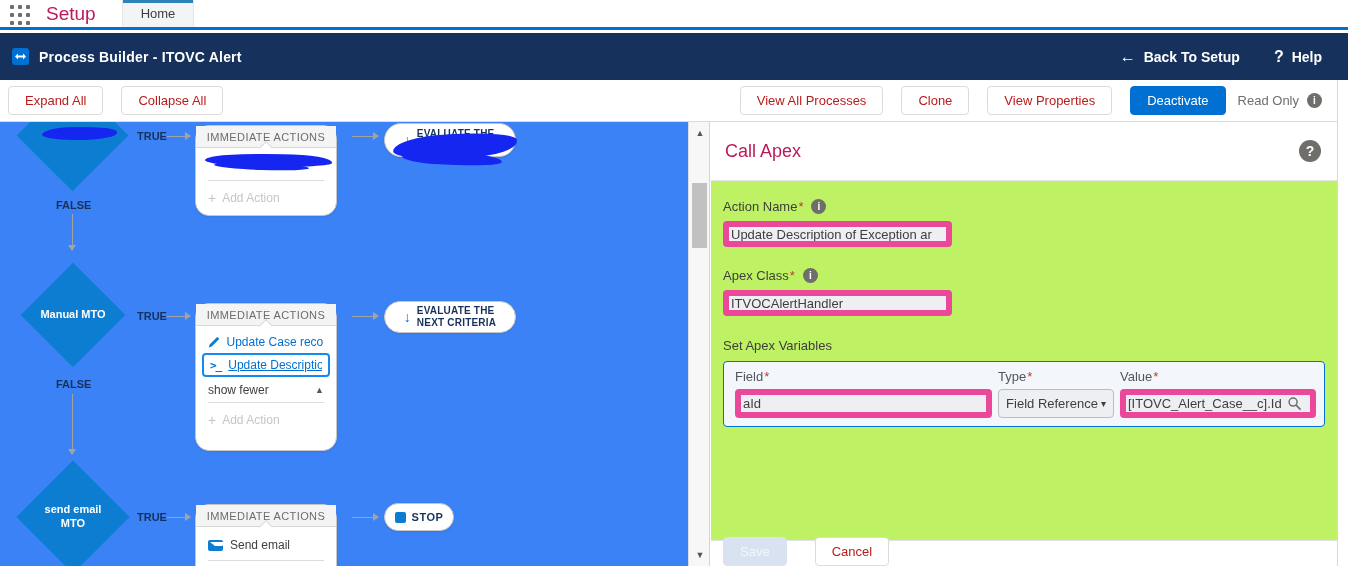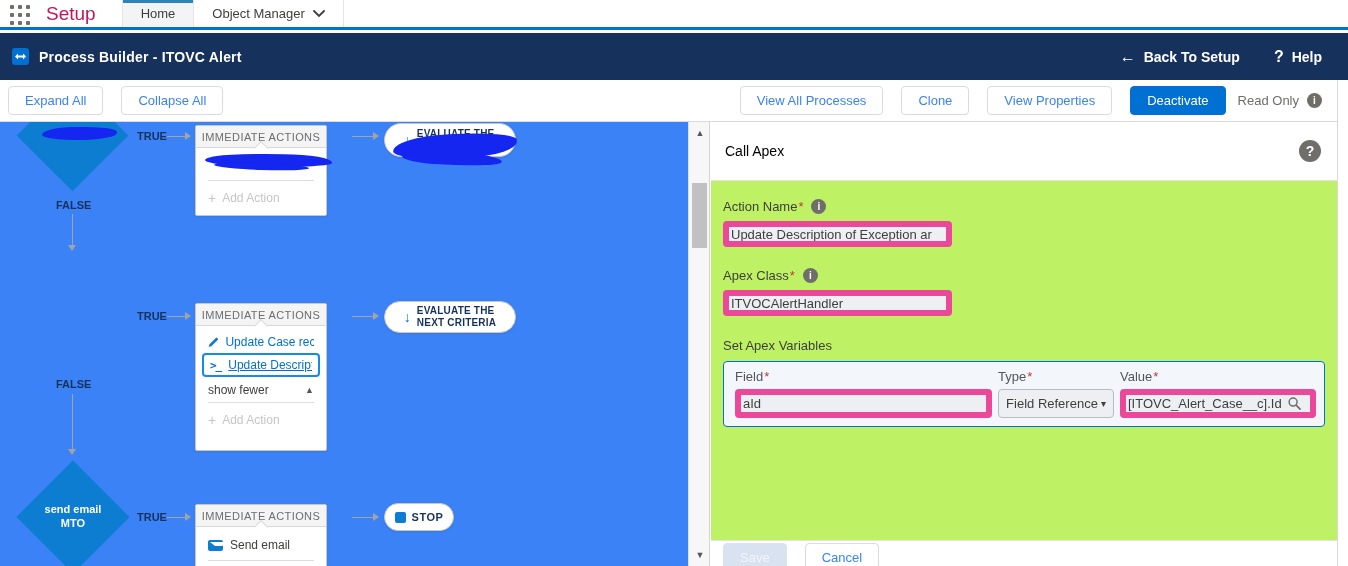--- a/index.html
+++ b/index.html
@@ -21,21 +21,21 @@
   
   .navy-bar { position:absolute; top:33px; left:0; width:1348px; height:47px; background:#16325c; color:#fff; display:flex; align-items:center; padding:0 26px 0 12px; }
   .pb-badge { width:17px; height:17px; background:#0070d2; border-radius:3px; display:flex; align-items:center; justify-content:center; margin-right:10px; }
   .navy-title { font-size:14px; font-weight:bold; letter-spacing:.2px; }
   .navy-right { margin-left:auto; display:flex; align-items:center; gap:34px; }
   .navy-link { display:flex; align-items:center; gap:8px; font-size:14px; font-weight:bold; color:#fff; cursor:pointer; }
   .navy-link .glyph { font-size:16px; font-weight:bold; }
 
   
   .toolbar { position:absolute; top:80px; left:0; width:1348px; height:42px; background:#fff; border-bottom:1px solid #dddbda; display:flex; align-items:center; padding:0 26px 0 8px; }
-  .btn { height:29px; padding:0 16px; border:1px solid #dddbda; border-radius:4px; background:#fff; color:#3b82f6; font-size:13px; font-family:inherit; cursor:pointer; white-space:nowrap; }
+  .btn { height:29px; padding:0 16px; border:1px solid #dddbda; border-radius:4px; background:#fff; color:#b91c1c; font-size:13px; font-family:inherit; cursor:pointer; white-space:nowrap; }
   .btn + .btn { margin-left:18px; }
   .btn.brand { background:#0070d2; border-color:#0070d2; color:#fff; }
   .toolbar .right { margin-left:auto; display:flex; align-items:center; }
   .read-only { display:flex; align-items:center; gap:8px; margin-left:12px; color:#706e6b; font-size:13px; }
   .info-circle { width:15px; height:15px; border-radius:50%; background:#706e6b; color:#fff; font-size:10px; font-weight:bold; display:inline-flex; align-items:center; justify-content:center; font-style:normal; }
 
   
   .canvas { position:absolute; top:122px; left:0; width:710px; height:444px; background:#3b82f6; overflow:hidden; border-right:1px solid #d5d5d5; }
   .canvas-scrollbar { position:absolute; top:0; left:688px; width:22px; height:444px; background:#f7f7f7; border-left:1px solid #ddd; }
   .scroll-arrow { position:absolute; left:0; width:22px; text-align:center; color:#555; font-size:9px; cursor:pointer; }
@@ -44,21 +44,21 @@
   .diamond { position:absolute; display:flex; align-items:center; justify-content:center; }
   .diamond .shape { position:absolute; background:#0d7dd1; transform:rotate(45deg); }
   .diamond .dlabel { position:relative; z-index:2; color:#fff; font-size:11px; font-weight:bold; text-align:center; line-height:1.25; }
   .tf-label { position:absolute; font-size:11px; font-weight:bold; color:#16325c; }
 
   .h-arrow { position:absolute; height:1px; background:#a3a3a3; }
   .h-arrow::after { content:""; position:absolute; right:-1px; top:-4px; border:4px solid transparent; border-left:6px solid #a3a3a3; border-right:none; }
   .v-arrow { position:absolute; width:1px; background:#a3a3a3; }
   .v-arrow::after { content:""; position:absolute; bottom:-1px; left:-4px; border:4px solid transparent; border-top:6px solid #a3a3a3; border-bottom:none; }
 
-  .action-box { position:absolute; width:132px; background:#fff; border:1px solid #c6c6c6; border-radius:2px; box-shadow:0 1px 2px rgba(0,0,0,.08); }
+  .action-box { position:absolute; width:142px; background:#fff; border:1px solid #c6c6c6; border-radius:14px; box-shadow:0 1px 2px rgba(0,0,0,.08); }
   .action-box .hdr { position:relative; height:22px; background:#f4f4f4; border-bottom:1px solid #d8d8d8; color:#6b6d70; font-size:11px; letter-spacing:.4px; display:flex; align-items:center; justify-content:center; }
   .action-box .notch { position:absolute; left:50%; bottom:-6px; width:10px; height:10px; margin-left:-5px; background:#fff; border-left:1px solid #d8d8d8; border-top:1px solid #d8d8d8; transform:rotate(45deg); z-index:2; }
   .action-row { display:flex; align-items:center; gap:7px; padding:0 12px; font-size:12px; color:#0070d2; cursor:pointer; }
   .action-row .alabel { white-space:nowrap; overflow:hidden; }
   .action-row.selected { border:2px solid #1589ee; border-radius:4px; margin:2px 6px; padding:3px 6px; }
   .action-row.selected .alabel { text-decoration:underline; }
   .box-divider { height:1px; background:#ddd; margin:0 12px; }
   .show-fewer { display:flex; align-items:center; justify-content:space-between; padding:4px 12px 5px; font-size:12px; color:#3e3e3c; cursor:pointer; }
   .show-fewer .car { font-size:9px; color:#555; }
   .add-action { display:flex; align-items:center; gap:6px; padding:9px 12px 10px; font-size:12px; color:#c6c6c6; cursor:pointer; }
@@ -71,34 +71,34 @@
   .pill .ptext { font-size:10px; font-weight:bold; color:#16325c; line-height:1.2; letter-spacing:.2px; }
   .pill .darr { color:#0070d2; font-weight:bold; font-size:14px; }
   .stop-square { width:11px; height:11px; background:#0d7dd1; border-radius:2px; }
   .stop-text { font-size:11px; font-weight:bold; color:#16325c; letter-spacing:.5px; }
 
   .scribble { position:absolute; background:#1526f0; z-index:6; }
 
   
   .panel { position:absolute; top:122px; left:711px; width:626px; height:444px; background:#fff; }
   .panel-header { position:relative; height:58px; display:flex; align-items:center; padding:0 14px; }
-  .panel-title { font-size:14px; color:#000000; }
+  .panel-title { font-size:18px; color:#be185d; }
   .help-circle { position:absolute; right:16px; top:18px; width:22px; height:22px; border-radius:50%; background:#706e6b; color:#fff; font-size:14px; font-weight:bold; display:flex; align-items:center; justify-content:center; cursor:pointer; }
   .panel-body { height:361px; background:#bef264; border-top:1px solid #e3e3e3; border-bottom:1px solid #e3e3e3; padding:18px 12px; }
   .field-label { display:flex; align-items:center; gap:8px; font-size:13px; color:#3e3e3c; margin-bottom:7px; }
   .req { color:#c23934; margin-left:1px; }
   .ro-input { background:#edeff2; border:6px solid #ec4899; border-radius:4px; height:26px; font-size:13px; color:#3e3e3c; display:flex; align-items:center; padding:0 2px; white-space:nowrap; overflow:hidden; }
   .w-229 { width:229px; }
   .section-label { font-size:13px; color:#3e3e3c; margin:22px 0 8px; }
   .var-box { position:relative; width:602px; height:66px; border:1px solid #0070d2; border-radius:4px; background:#f3f6fa; }
   .var-box .vlabel { position:absolute; top:7px; font-size:13px; color:#54565b; }
   .var-box .ro-input { position:absolute; top:27px; height:29px; }
   .type-btn { position:absolute; top:27px; height:29px; background:#edeff2; border:1px solid #b8bdc4; border-radius:4px; display:flex; align-items:center; justify-content:center; gap:3px; font-size:13px; color:#3e3e3c; cursor:pointer; }
   .lookup { display:flex; align-items:center; gap:6px; }
-  .panel-footer { height:25px; background:#fff; display:flex; align-items:center; padding:7px 0 0 12px; }
+  .panel-footer { height:25px; background:#fff; display:flex; align-items:flex-end; gap:10px; padding:7px 0 0 12px; }
   .btn.disabled { background:#d9e2f1; border-color:#d9e2f1; color:#f3f6fb; cursor:default; }
 
   .right-strip { position:absolute; top:80px; right:0; width:11px; height:486px; background:#fff; border-left:1px solid #d8d8d8; }
 </style>
 </head>
 <body>
 
 <div class="app">
 
   <div class="global-header">
@@ -109,28 +109,20 @@
         <i></i>
         <i></i>
         <i></i>
         <i></i>
         <i></i>
         <i></i>
     </div>
     <div class="setup-title">Setup</div>
     <div class="tab active">
       <span>Home</span>
-    </div>
-    <div class="tab">
-      <span>Object Manager</span>
-      <span>
-        <svg width="12" height="8" viewBox="0 0 12 8">
-            <path d="M1 1 L6 6 L11 1" fill="none" stroke="#3e3e3c" stroke-width="1.8" stroke-linecap="round"></path>
-          </svg>
-      </span>
     </div>
   </div>
 
   <div class="navy-bar">
     <div class="pb-badge">
       <svg width="11" height="11" viewBox="0 0 11 11">
           <path d="M0 5.5 L3 2.5 V4.5 H8 V2.5 L11 5.5 L8 8.5 V6.5 H3 V8.5 Z" fill="#fff"></path>
         </svg>
     </div>
     <div class="navy-title">Process Builder - ITOVC Alert</div>
@@ -191,20 +183,24 @@
     <div class="pill" style="left:384px; top:1px; width:132px; height:34px;">
       <span class="darr">↓</span>
       <span class="ptext">
         <span>EVALUATE THE</span><br>
         <span>NEXT CRITERIA</span>
       </span>
     </div>
     <div class="scribble" style="left:393px; top:12px; width:124px; height:24px; border-radius:48% 60% 42% 55%/65% 40% 60% 45%; transform:rotate(-3deg);"></div>
     <div class="scribble" style="left:402px; top:30px; width:100px; height:13px; border-radius:50% 45% 60% 40%/55% 60% 45% 50%; transform:rotate(3deg);"></div>
 
+    <div class="diamond" style="left:21px; top:141px; width:104px; height:104px;">
+      <div class="shape" style="width:74px; height:74px;"></div>
+      <div class="dlabel">Manual MTO</div>
+    </div>
     <div class="tf-label" style="left:137px; top:188px;">TRUE</div>
     <div class="h-arrow" style="left:167px; top:194px; width:23px;"></div>
     <div class="tf-label" style="left:56px; top:256px;">FALSE</div>
     <div class="v-arrow" style="left:72px; top:272px; height:60px;"></div>
 
     <div class="action-box" style="left:195px; top:181px; height:148px;">
       <div class="hdr">
         <span>IMMEDIATE ACTIONS</span>
         <span class="notch"></span>
       </div>

